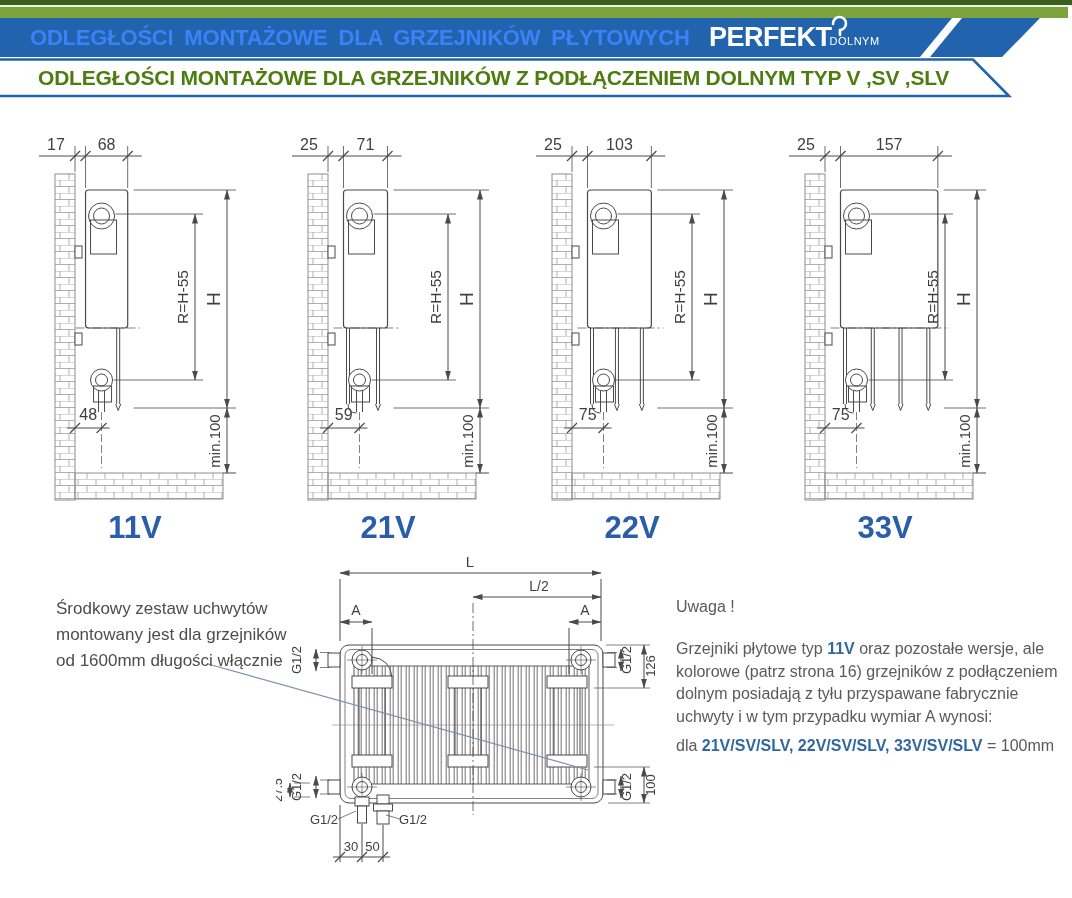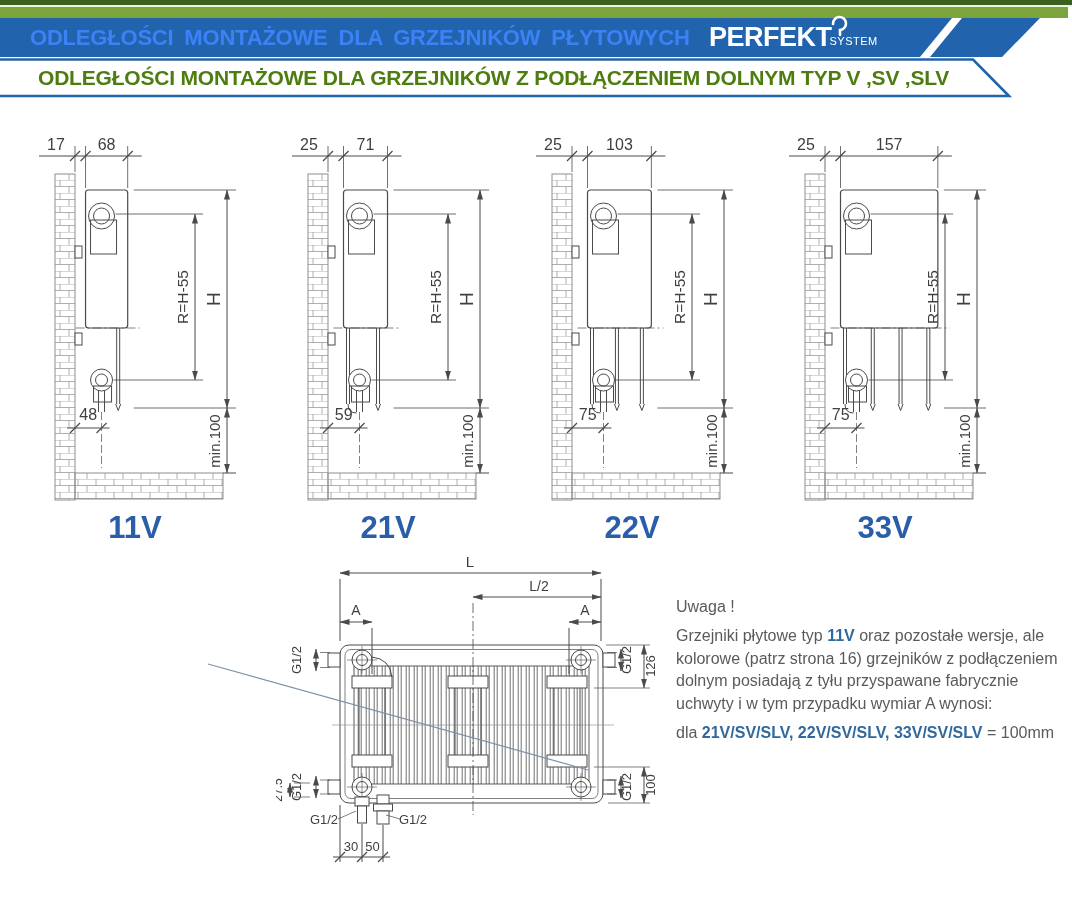--- a/index.html
+++ b/index.html
@@ -23,21 +23,21 @@
   .banner-subtitle{position:absolute;left:38px;top:59px;height:37px;line-height:37px;
      color:#4d7c0f;font-size:21px;font-weight:700;letter-spacing:-0.2px;white-space:nowrap;}
   
   .sideview{position:absolute;top:128px;width:250px;height:420px;text-align:center;}
   #sv0{left:15px;} #sv1{left:268px;} #sv2{left:512px;} #sv3{left:765px;}
   .rearview{position:absolute;left:276px;top:553px;width:385px;height:335px;}
   .leader-overlay{position:absolute;left:200px;top:638px;width:395px;height:140px;pointer-events:none;}
   
   .note-left{position:absolute;left:56px;top:596px;width:290px;font-size:17px;line-height:26px;color:#4d4d4d;}
   .note-right{position:absolute;left:676px;top:598px;width:396px;color:#5a5a5a;font-size:16px;}
-  .note-right .nr-title{margin-bottom:9px;}
+  .note-right .nr-title{margin-bottom:22px;}
   .note-right .nr-body{line-height:22.5px;}
   .note-right .nr-line{margin-top:9px;}
   .nblue{color:#31689f;font-weight:700;}
   .caption{position:absolute;left:402px;top:844px;font-size:15.5px;color:#5a5a5a;white-space:nowrap;}
   .cap-type{color:#7ba7d7;}
   svg text{font-family:"Liberation Sans",sans-serif;}
 </style>
 </head>
 <body>
 
@@ -45,21 +45,21 @@
 
   <div class="strip-dark"></div>
   <div class="strip-pale"></div>
   <div class="strip-green"></div>
 
   <div class="banner-blue"></div>
   <div class="banner-tail"></div>
   <div class="banner-title">ODLEGŁOŚCI MONTAŻOWE DLA GRZEJNIKÓW PŁYTOWYCH</div>
 
   <div class="logo">
-    <span class="logo-main">PERFEKT</span><span class="logo-sub">SYSTEM</span>
+    <span class="logo-main">PERFEKT</span><span class="logo-sub">DOLNYM</span>
     <svg class="logo-hook" width="18" height="24" viewBox="0 0 18 24">
       <path d="M3 9 A6.5 6.5 0 1 1 10 15 L10 20" stroke="#ffffff" stroke-width="2.6" fill="none" stroke-linecap="round"></path>
     </svg>
   </div>
 
   <svg class="banner-white-shape" width="1020" height="40" viewBox="0 0 1020 40">
     <polygon points="-4,1.5 973,1.5 1009,38 -4,38" fill="#ffffff" stroke="#2263ae" stroke-width="2.6"></polygon>
   </svg>
   <div class="banner-subtitle">ODLEGŁOŚCI MONTAŻOWE DLA GRZEJNIKÓW Z PODŁĄCZENIEM DOLNYM TYP V ,SV ,SLV</div>
 
@@ -447,20 +447,25 @@
       <text x="137" y="271" font-size="13">G1/2</text>
       <text x="75" y="298" font-size="13">30</text>
       <text x="96.5" y="298" font-size="13">50</text>
     </g>
   </svg>
 
   <svg class="leader-overlay" width="395" height="140" viewBox="0 0 395 140">
     <line x1="8" y1="26" x2="388" y2="132" stroke="#7b92aa" stroke-width="1.2"></line>
   </svg>
 
+  <div class="note-left">
+    <div>Środkowy zestaw uchwytów</div>
+    <div>montowany jest dla grzejników</div>
+    <div>od 1600mm długości włącznie</div>
+  </div>
 
   <div class="note-right">
     <div class="nr-title">Uwaga !</div>
     <div class="nr-body"><span>Grzejniki płytowe typ </span><span class="nblue">11V</span><span> oraz pozostałe wersje, ale kolorowe (patrz strona 16) grzejników z podłączeniem dolnym posiadają z tyłu przyspawane fabrycznie uchwyty i w tym przypadku wymiar A wynosi:</span></div>
     <div class="nr-line"><span>dla </span><span class="nblue">21V/SV/SLV, 22V/SV/SLV, 33V/SV/SLV</span><span> = 100mm</span></div>
   </div>
 
 
 </div>
 

